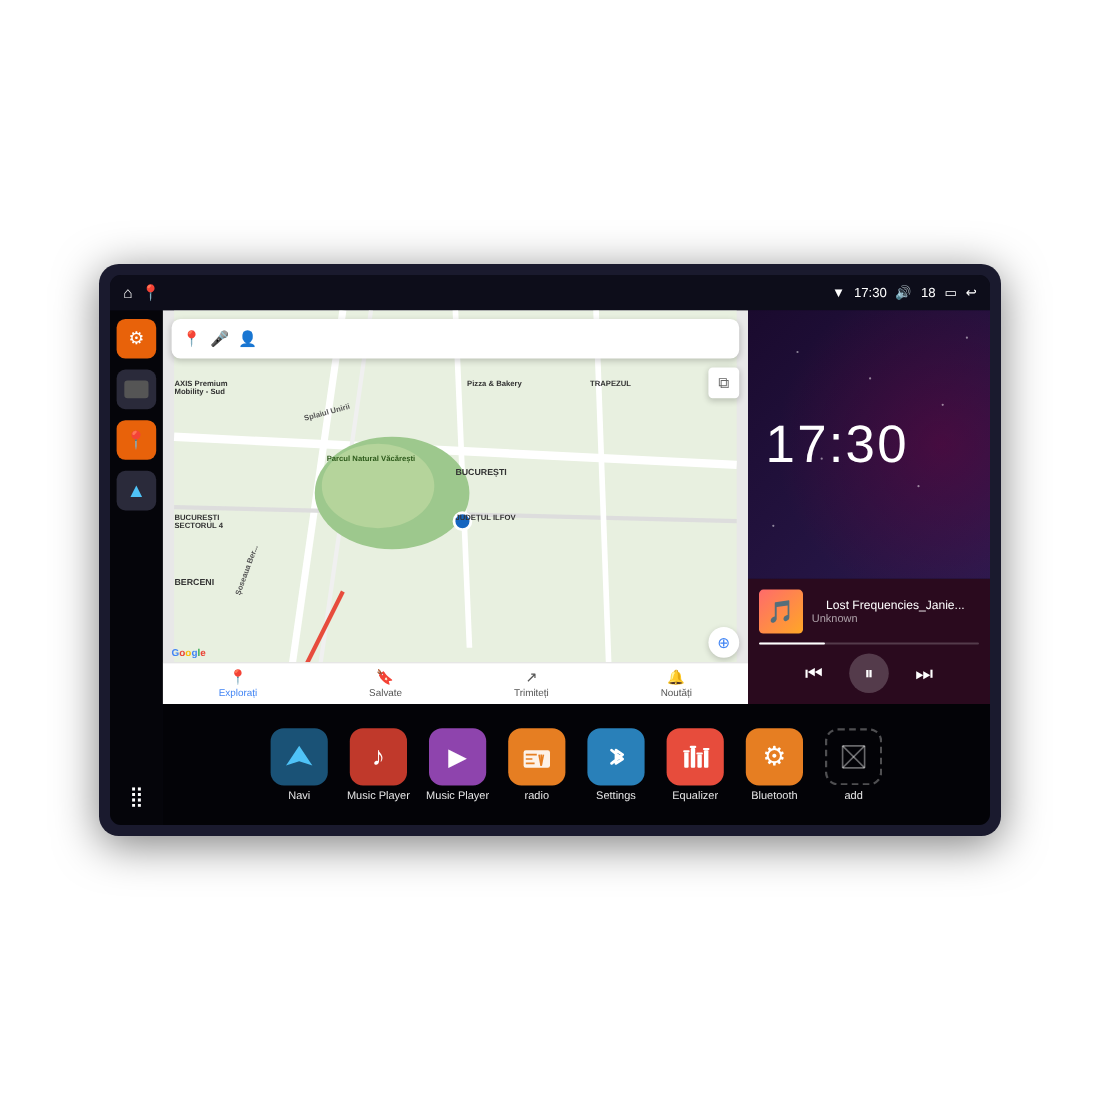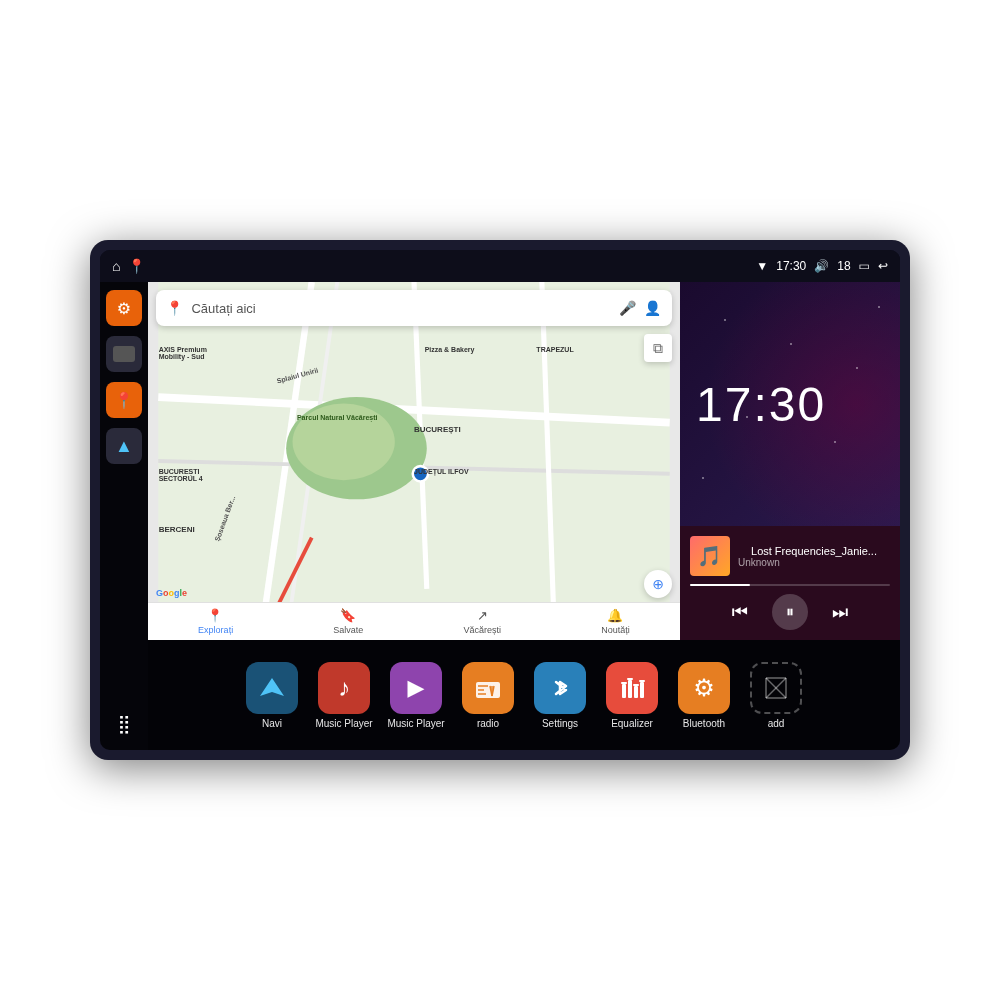--- a/index.html
+++ b/index.html
@@ -495,21 +495,20 @@
               <ellipse cx="155" cy="130" rx="55" ry="40" fill="#9dc88d"></ellipse>
               <ellipse cx="145" cy="125" rx="40" ry="30" fill="#b5d49b"></ellipse>
 
               <line x1="80" y1="280" x2="120" y2="200" stroke="#e74c3c" stroke-width="3"></line>
 
               <circle cx="205" cy="150" r="6" fill="#1565C0" stroke="white" stroke-width="2"></circle>
             </svg>
 
             <div class="map-search-bar">
               <span class="google-maps-pin">📍</span>
-              <span class="map-search-text">Căutați aici</span>
               <span class="map-mic-icon">🎤</span>
               <span style="font-size:14px;color:#666;">👤</span>
             </div>
 
             <div class="map-area-label" style="top:18%;left:2%;font-size:7px;">AXIS Premium<br>Mobility - Sud</div>
             <div class="map-area-label" style="top:18%;left:52%;font-size:7px;">Pizza &amp; Bakery</div>
             <div class="map-area-label" style="top:18%;left:73%;font-size:7px;">TRAPEZUL</div>
             <div class="map-area-label" style="top:37%;left:28%;font-size:7px;color:#2d5a1b;">Parcul Natural Văcărești</div>
             <div class="map-area-label" style="top:40%;left:50%;font-size:8px;font-weight:700;">BUCUREȘTI</div>
             <div class="map-area-label" style="top:52%;left:50%;font-size:7px;">JUDEȚUL ILFOV</div>
@@ -530,21 +529,21 @@
               <div class="map-bottom-item active">
                 <span class="map-bottom-icon">📍</span>
                 <span>Explorați</span>
               </div>
               <div class="map-bottom-item">
                 <span class="map-bottom-icon">🔖</span>
                 <span>Salvate</span>
               </div>
               <div class="map-bottom-item">
                 <span class="map-bottom-icon">↗</span>
-                <span>Văcărești</span>
+                <span>Trimiteți</span>
               </div>
               <div class="map-bottom-item">
                 <span class="map-bottom-icon">🔔</span>
                 <span>Noutăți</span>
               </div>
             </div>
           </div>
 
           <div class="right-panel">
 

